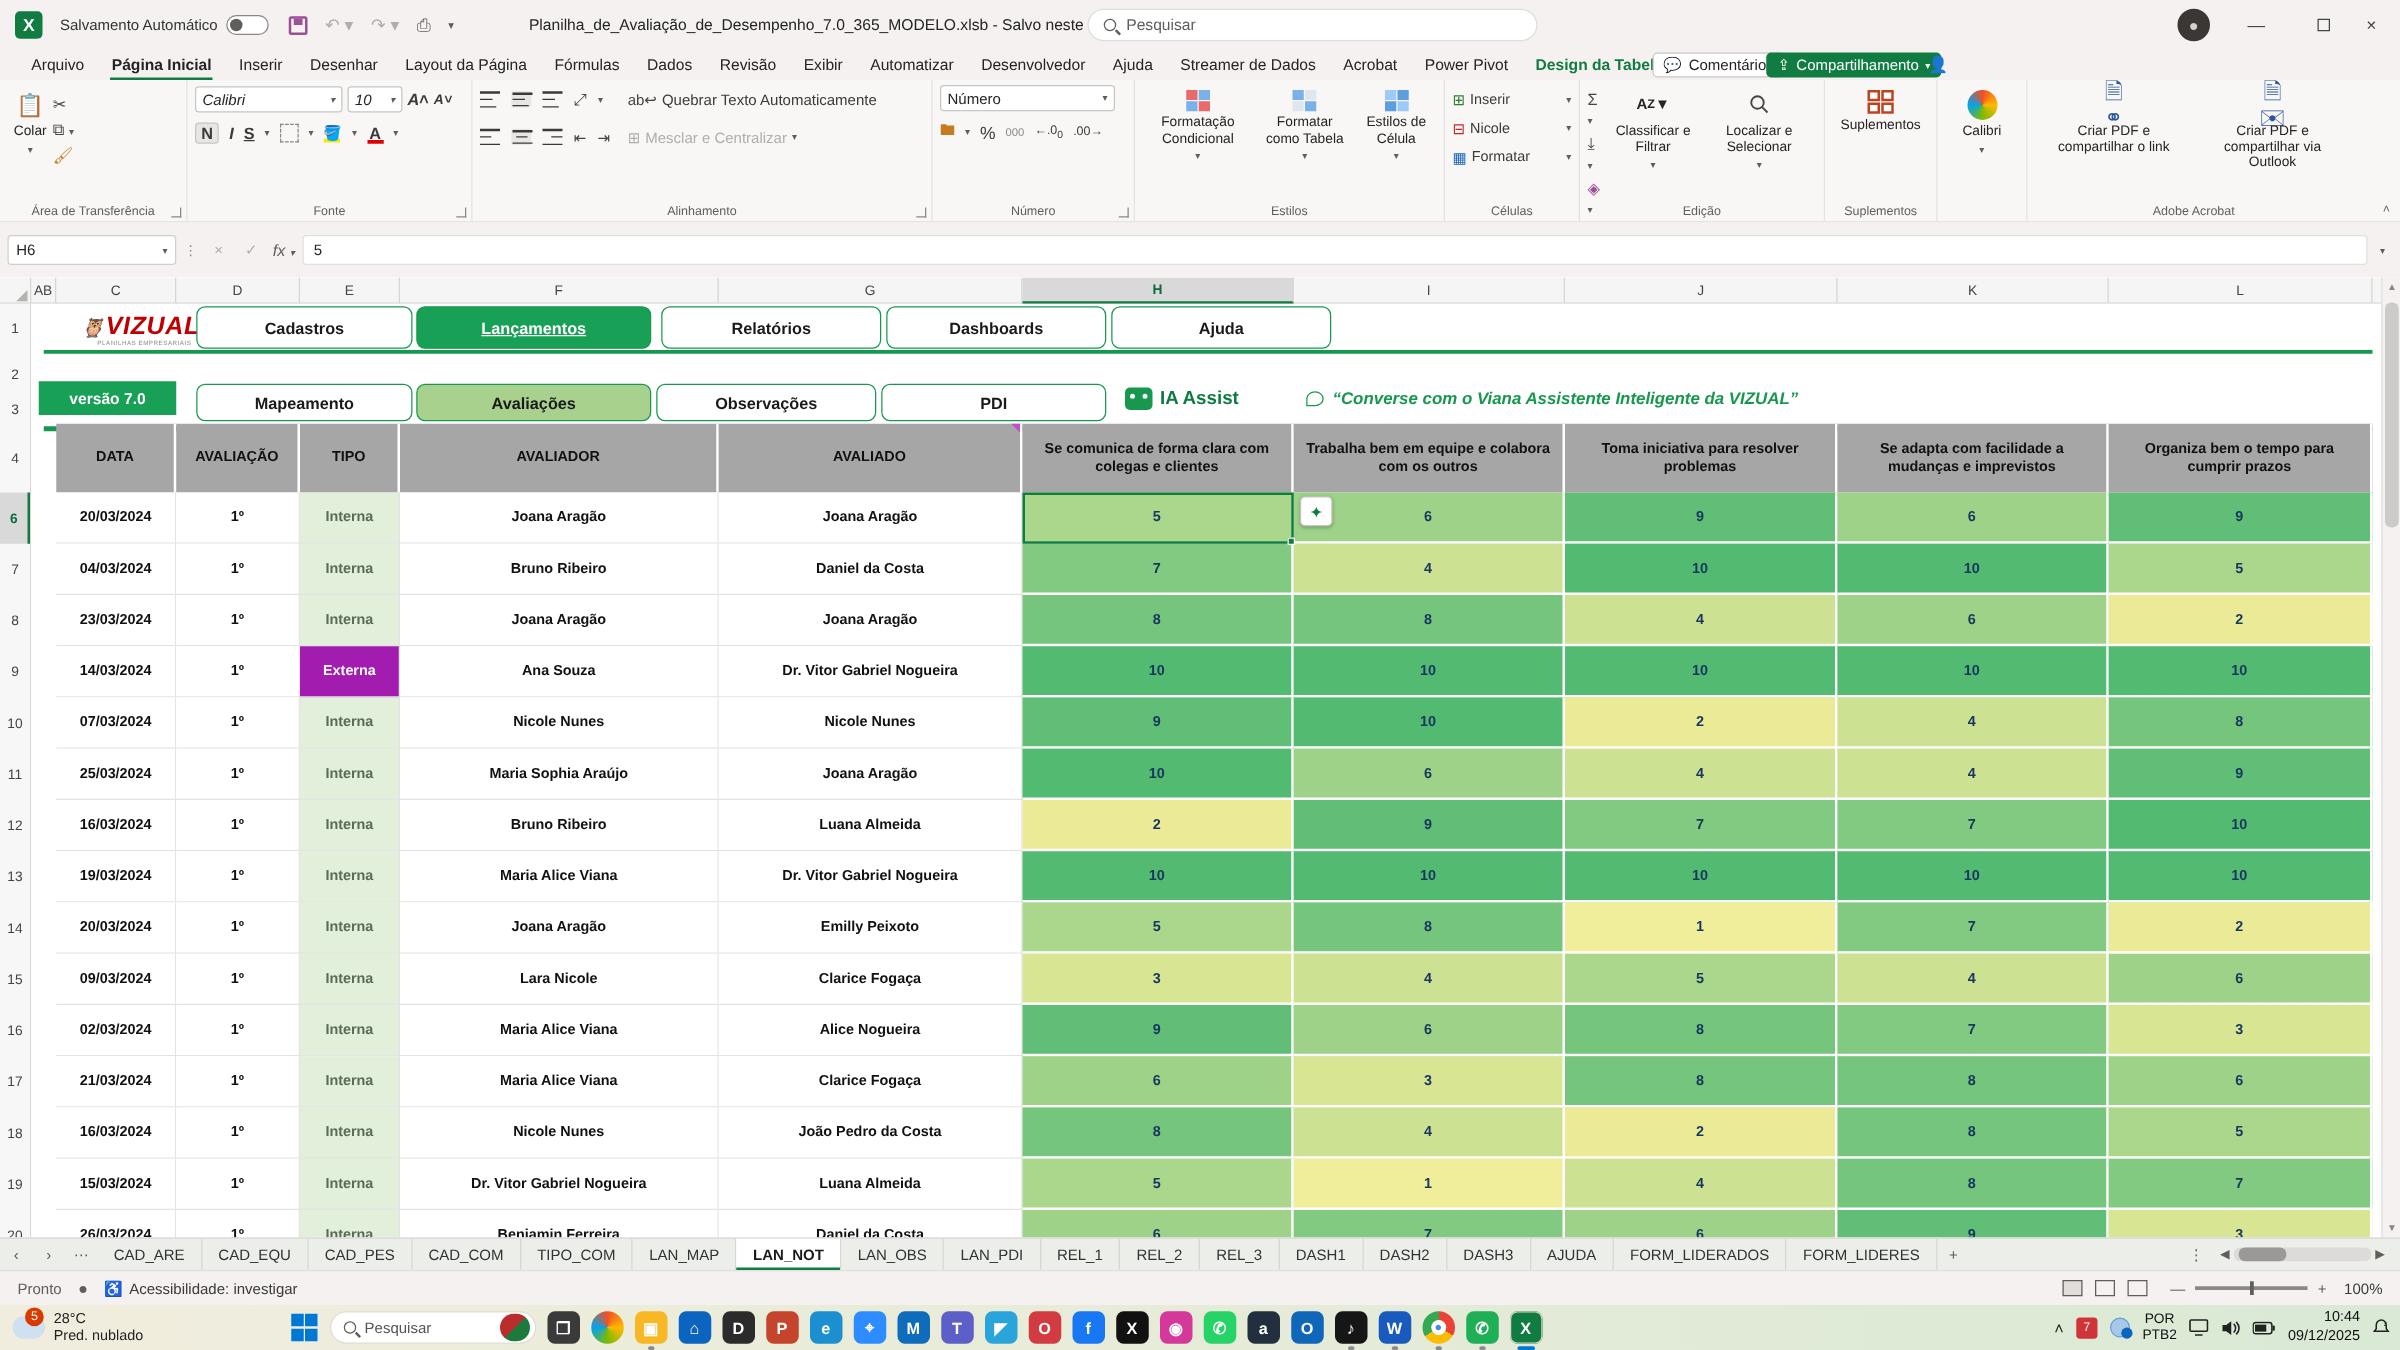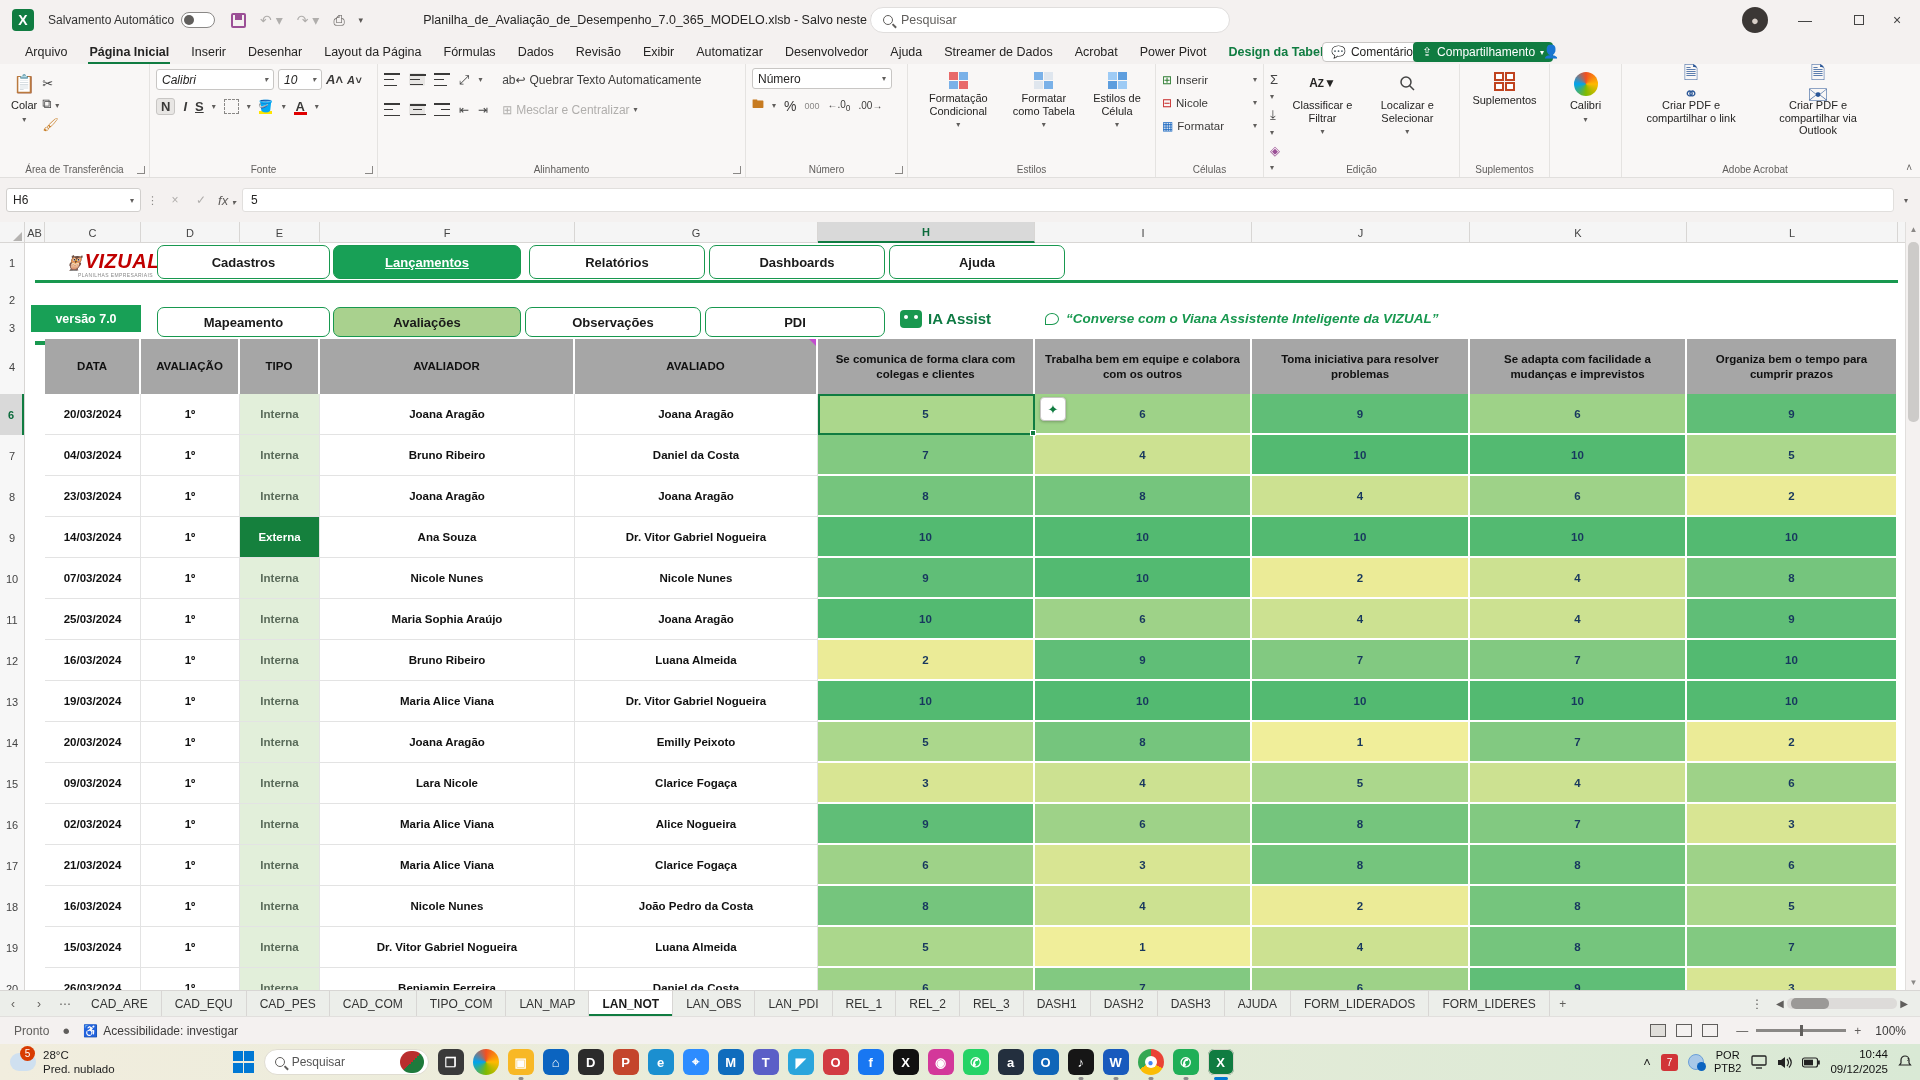--- a/index.html
+++ b/index.html
@@ -81,21 +81,21 @@
   .robot:after { content:""; position:absolute; right:4px; top:5px; width:4px; height:4px; border-radius:50%; background:#fff; }
   #ia-assist .ia-label { font-weight:bold; font-size:15px; color:#0e7a43; }
   #ia-quote { position:absolute; left:1020px; top:62px; height:27px; display:flex; align-items:center; gap:7px; font-style:italic; font-weight:bold; font-size:13.5px; color:#18984f; }
   .bubble { width:14px; height:12px; border:1.6px solid #18984f; border-radius:50% 50% 50% 0; }
   
   .th { position:absolute; background:#a6a6a6; color:#111; font-weight:bold; font-size:11.5px; display:flex; align-items:center; justify-content:center; text-align:center; border-right:2px solid #fff; line-height:1.25; padding:0 10px; }
   .note { position:absolute; width:0; height:0; border-left:7px solid transparent; border-top:7px solid #c24ccf; }
   .cell { position:absolute; display:flex; align-items:center; justify-content:center; font-weight:bold; font-size:11.5px; color:#111; border-right:1px solid #e3e3e3; border-bottom:1px solid #e3e3e3; background:#fff; }
   .cell.score { color:#17375e; border-right:2px solid #fff; border-bottom:2px solid #fff; }
   .cell.tipo { background:#e2efda; color:#5a6b5a; }
-  .cell.tipo.ext { background:#15803d; color:#fff; }
+  .cell.tipo.ext { background:#a21caf; color:#fff; }
   #selcell { position:absolute; border:2px solid #107c41; z-index:5; }
   #selcell .handle { position:absolute; right:-3px; bottom:-3px; width:6px; height:6px; background:#107c41; border:1px solid #fff; }
   #qa-btn { position:absolute; z-index:6; width:26px; height:24px; background:#fff; border:1px solid #c8c6c4; border-radius:4px; box-shadow:0 1px 3px rgba(0,0,0,.25); display:flex; align-items:center; justify-content:center; color:#107c41; font-size:13px; }
   #vscroll { position:absolute; right:0; top:222px; width:15px; height:768px; background:#f4f1f0; border-left:1px solid #e1dfdd; }
   #vscroll .thumb { position:absolute; left:2px; top:20px; width:11px; height:180px; background:#cdcbc9; border-radius:5px; }
   #vscroll .arr { position:absolute; left:0; width:15px; height:15px; color:#8a8886; font-size:8px; display:flex; align-items:center; justify-content:center; }
   
   #tabsbar { position:absolute; left:0; top:990px; width:1920px; height:26px; background:#eceeea; border-top:1px solid #d8d6d4; display:flex; align-items:stretch; }
   .tabnav { width:26px; display:flex; align-items:center; justify-content:center; color:#605e5c; font-size:12px; flex:none; }
   .stab { padding:0 13px; display:flex; align-items:center; font-size:12px; color:#333; border-right:1px solid #d8d6d4; white-space:nowrap; position:relative; }

